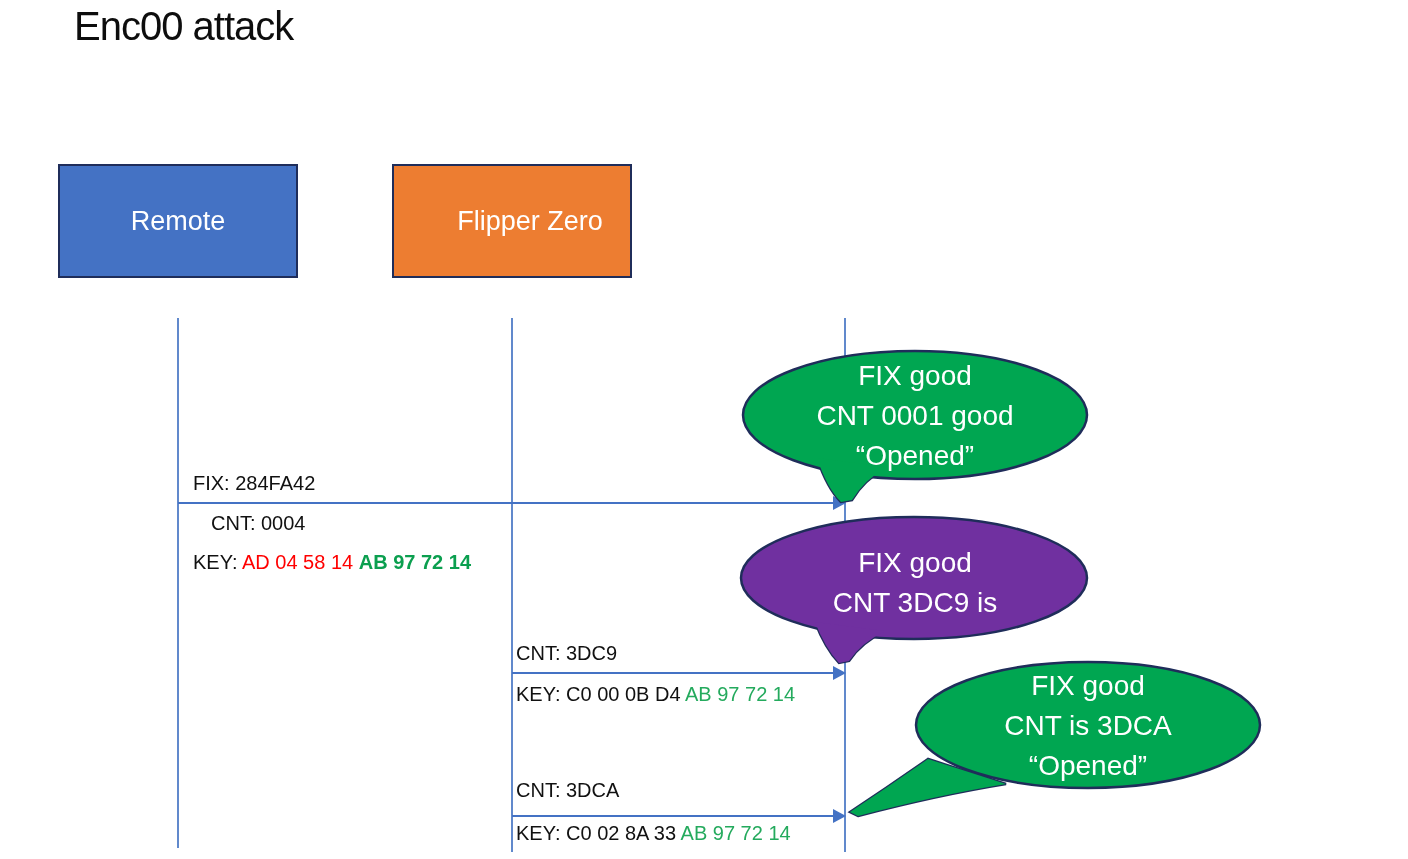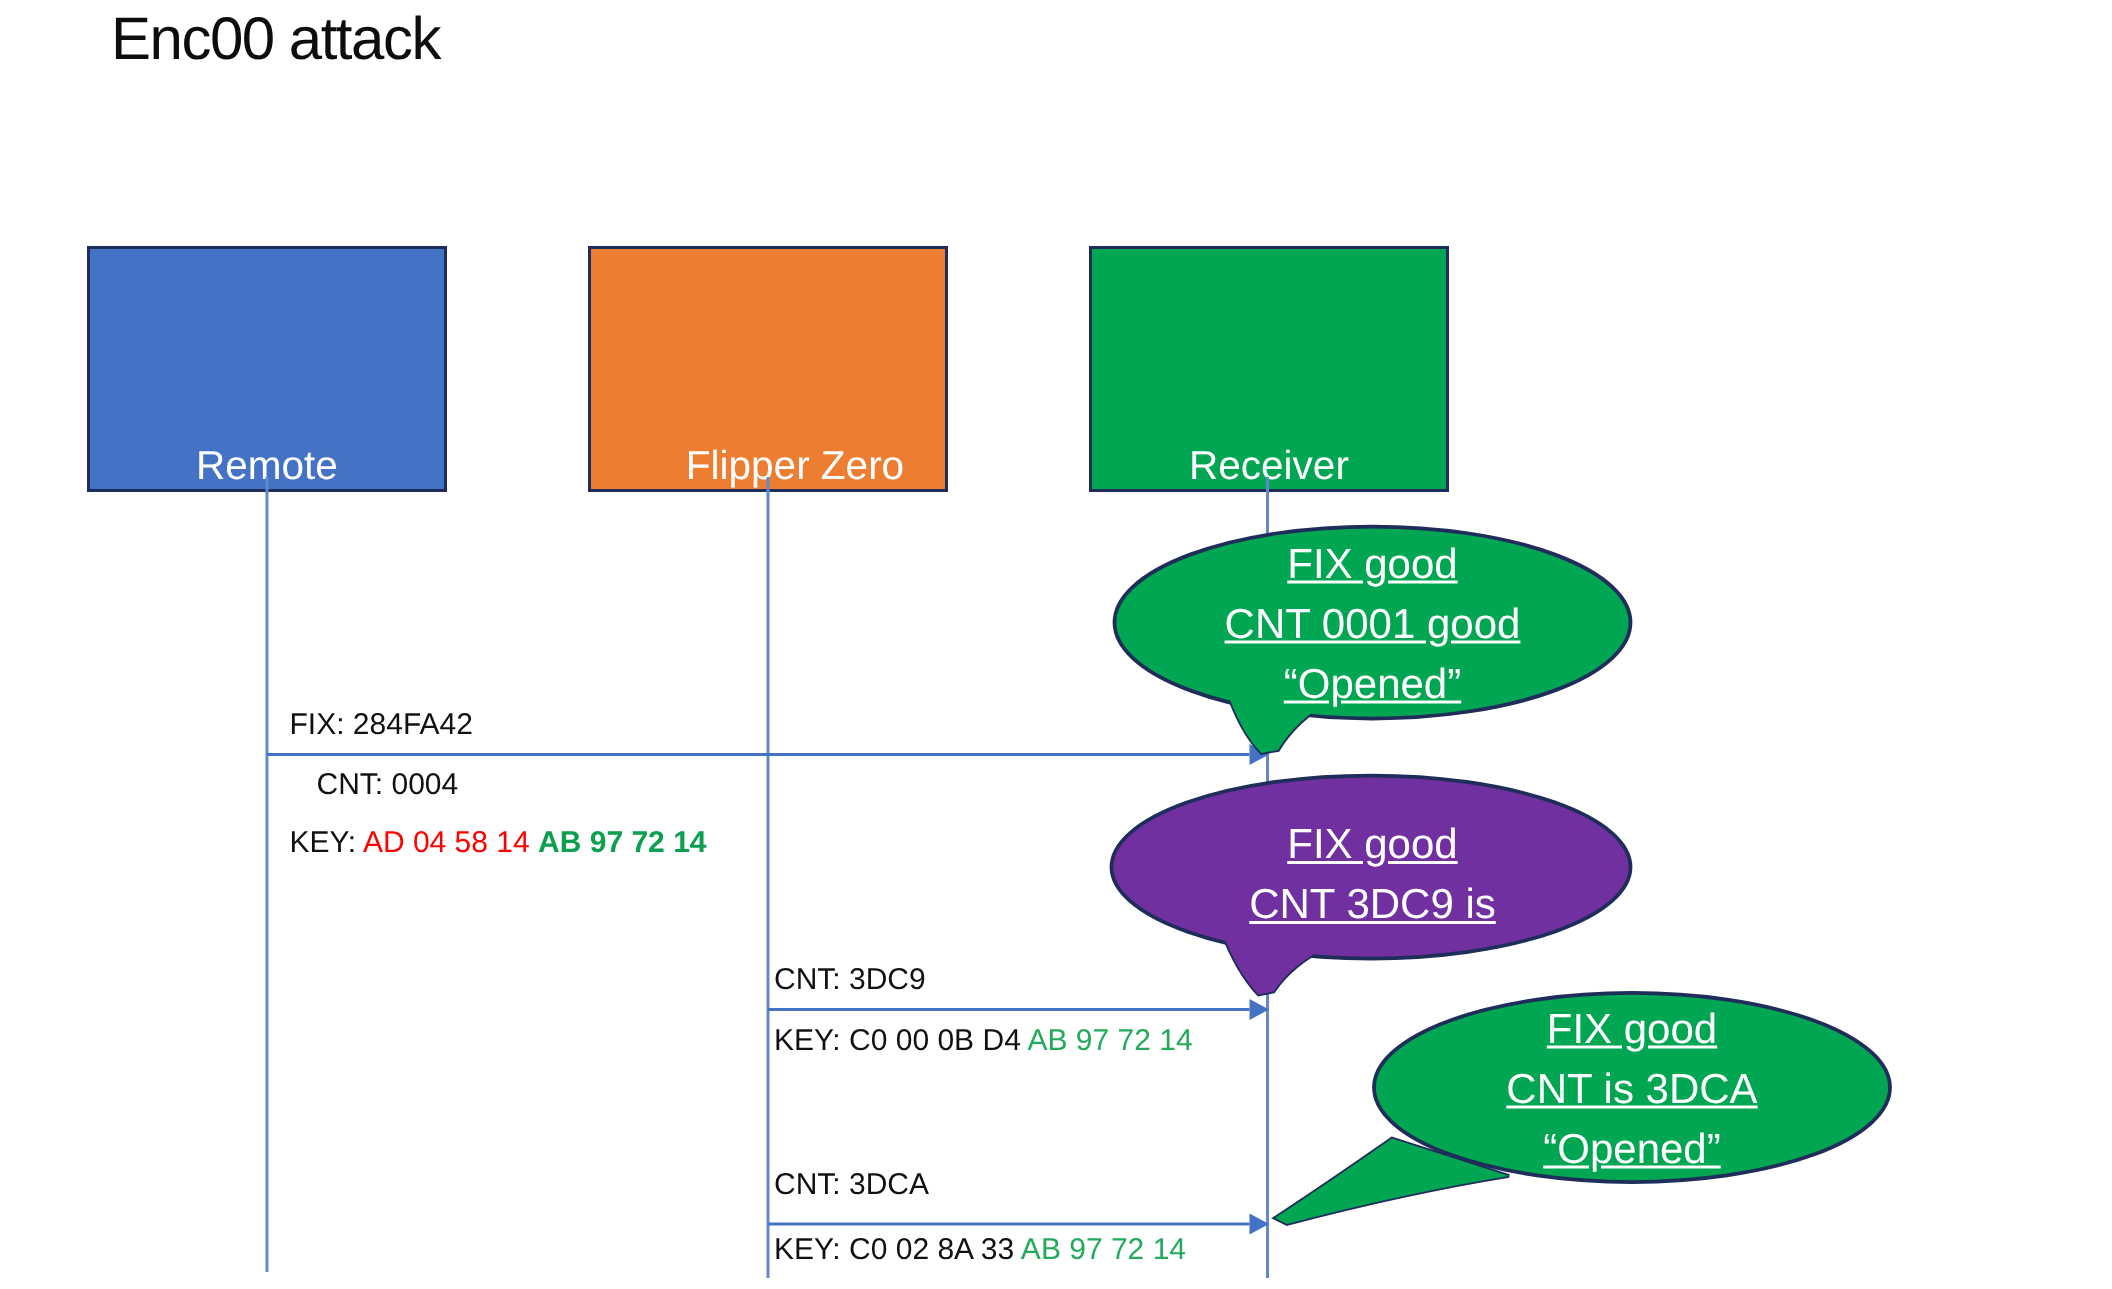--- a/index.html
+++ b/index.html
@@ -5,23 +5,23 @@
   html,body{margin:0;padding:0;background:#fff;}
   #canvas{
     position:relative;width:1408px;height:859px;background:#ffffff;
     font-family:"Liberation Sans", sans-serif;overflow:hidden;
   }
   .slide-title{
     position:absolute;left:74px;top:4px;font-size:40px;font-weight:300;
     color:#0d0d0d;letter-spacing:-1px;
   }
   .actor{
-    position:absolute;top:164px;width:240px;height:164px;
+    position:absolute;top:164px;width:240px;height:114px;
     border:2.5px solid #1f2d5a;box-sizing:border-box;
-    display:flex;align-items:flex-end;justify-content:center;
+    display:flex;align-items:center;justify-content:center;
     color:#ffffff;font-size:27px;
   }
   .actor.remote{left:58px;background:#4472C4;}
   .actor.flipper{left:392px;background:#ED7D31;padding-left:36px;}
   .actor.receiver{left:726px;background:#00A651;}
   .lifeline{
     position:absolute;top:318px;width:2px;height:534px;background:#6189cc;
   }
   .lifeline.l1{left:177px;height:530px;}
   .lifeline.l2{left:511px;}
@@ -39,44 +39,41 @@
     position:absolute;font-size:20px;color:#111;white-space:nowrap;
   }
   .r{color:#FF0000;}
   .g{color:#24AA5D;}
   .gb{color:#0B9F4F;font-weight:bold;}
   .bubble{position:absolute;}
   .bubble svg{position:absolute;left:0;top:0;overflow:visible;}
   .bubble .btext{
     position:absolute;display:flex;flex-direction:column;align-items:center;
     justify-content:center;color:#fff;font-size:28px;line-height:40px;
-    text-align:center;width:100%;text-decoration:underline;
+    text-align:center;width:100%;
   }
   .bubble.b1{left:735px;top:340px;width:360px;height:172px;}
   .bubble.b1 .btext{top:12px;height:128px;}
   .bubble.b2{left:735px;top:512px;width:360px;height:160px;}
   .bubble.b2 .btext{top:10px;height:122px;}
   .bubble.b3{left:830px;top:655px;width:445px;height:165px;}
   .bubble.b3 .btext{left:85px;top:8px;width:346px;height:126px;}
 </style>
 </head>
 <body>
 
 <div id="canvas">
 
   <div class="slide-title">Enc00 attack</div>
 
   <div class="actor remote">
     <span>Remote</span>
   </div>
   <div class="actor flipper">
     <span>Flipper Zero</span>
-  </div>
-  <div class="actor receiver">
-    <span>Receiver</span>
   </div>
 
   <div class="lifeline l1"></div>
   <div class="lifeline l2"></div>
   <div class="lifeline l3"></div>
 
   <div class="arrow a1">
       <span class="head"></span>
     </div>
   <div class="arrow a2">

